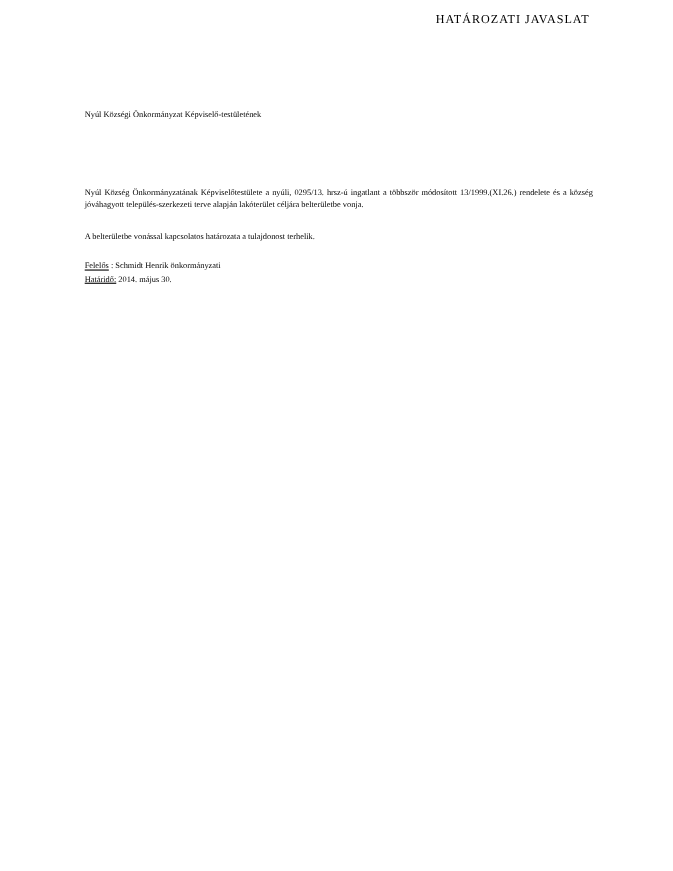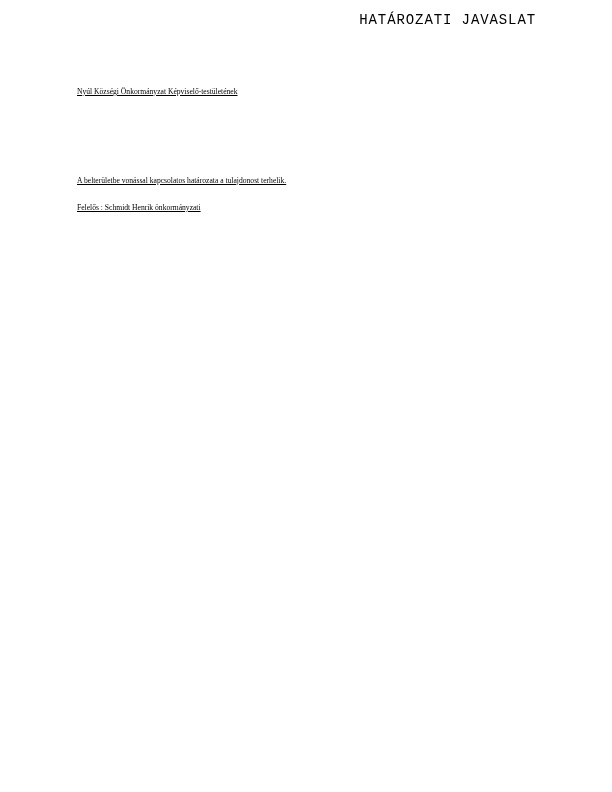--- a/index.html
+++ b/index.html
@@ -13,32 +13,31 @@
     height: 792px;
     background: #ffffff;
     font-family: "Liberation Serif", serif;
     color: #000000;
     overflow: hidden;
   }
   .header-right {
     position: absolute;
     top: 12px;
     right: 76px;
-    font-size: 14px;
+    font-size: 11px;
     letter-spacing: 0.9px;
-    font-family: Liberation Mono, monospace;
+    font-family: Liberation Serif, serif;
     white-space: nowrap;
     margin-left: 24px;
   }
   .body-block {
     position: absolute;
     left: 77px;
-    top: 86px;
+    top: 98px;
     width: 462px;
-    text-decoration: underline;
   }
   .para {
     font-size: 7.6px;
     line-height: 11px;
     text-align: justify;
     margin: 0 0 0 0;
   }
   .u {
     text-decoration: underline;
   }
@@ -65,24 +64,26 @@
     <p class="para">Nyúl Községi Önkormányzat Képviselő-testületének</p>
 
     <div class="sp-1"></div>
 
 
     <div class="sp-2"></div>
 
 
     <div class="sp-3"></div>
 
+    <p class="para">Nyúl Község Önkormányzatának Képviselőtestülete a nyúli, 0295/13. hrsz-ú ingatlant a többször módosított 13/1999.(XI.26.) rendelete és a község jóváhagyott település-szerkezeti terve alapján lakóterület céljára belterületbe vonja.</p>
 
     <div class="sp-4"></div>
 
     <p class="para">A belterületbe vonással kapcsolatos határozata a tulajdonost terhelik.</p>
 
     <div class="sp-5"></div>
 
     <div class="resp-line"><span class="u">Felelős</span><span> : Schmidt Henrik önkormányzati</span></div>
 
+    <div class="resp-line"><span class="u">Határidő:</span><span> 2014. május 30.</span></div>
 
   </div>
 </div>
 
 </body></html>

